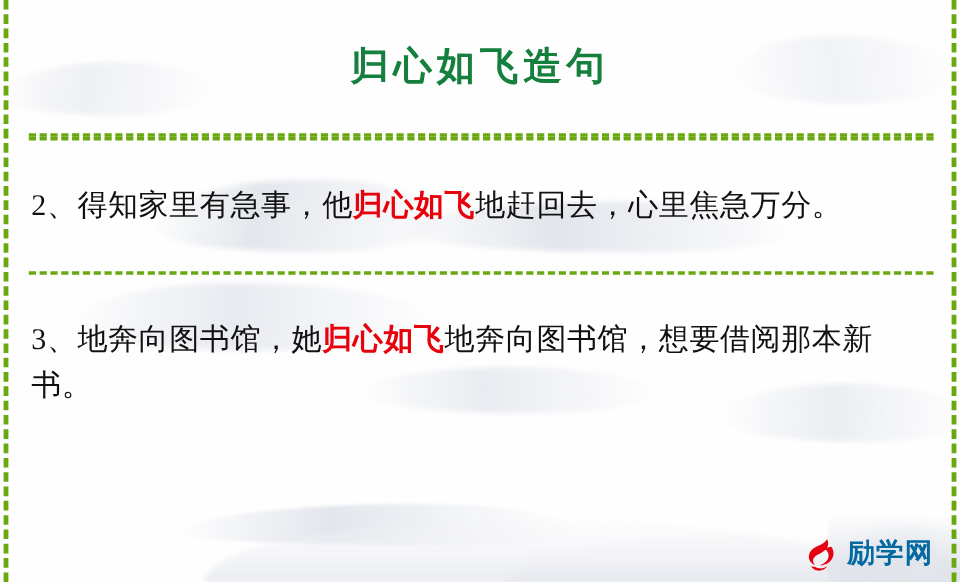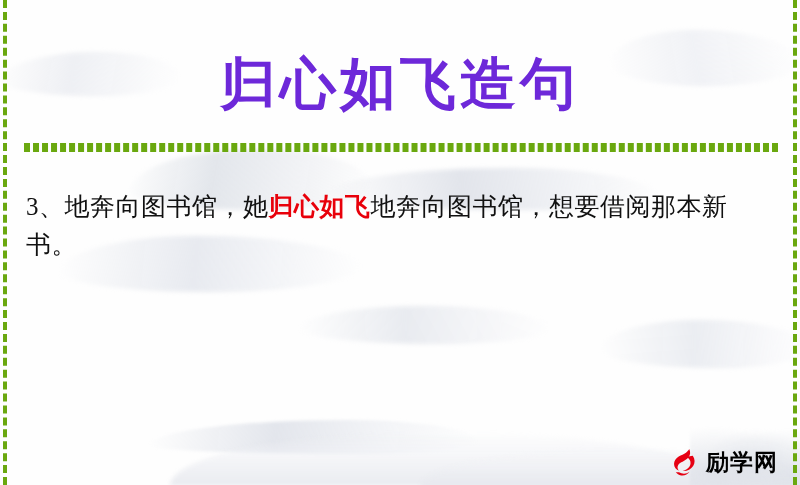--- a/index.html
+++ b/index.html
@@ -124,23 +124,23 @@
     width: 0;
     border-left: 4px dashed #6aa80f;
   }
 
   
   .title {
     position: relative;
     z-index: 2;
     text-align: center;
     font-family: "Liberation Serif", "DejaVu Serif", serif;
-    font-size: 56px;
+    font-size: 32px;
     font-weight: bold;
-    color: #6d28d9;
+    color: #15803d;
     letter-spacing: 4px;
     line-height: 1;
     padding-top: 18px;
     height: 68px;
     box-sizing: border-box;
     white-space: nowrap;
   }
 
   .sentences {
     position: relative;
@@ -178,24 +178,24 @@
     display: flex;
     align-items: center;
     gap: 6px;
   }
   .logo-mark {
     width: 30px;
     height: 30px;
     display: block;
   }
   .logo-text {
-    font-family: Liberation Serif, serif;
+    font-family: Liberation Mono, monospace;
     font-size: 23px;
     font-weight: bold;
-    color: #000000;
+    color: #0369a1;
     letter-spacing: 1px;
     line-height: 1;
   }
 </style>
 </head>
 <body>
 
 <div id="page">
 
   <div class="wash wash-title-l"></div>
@@ -215,20 +215,21 @@
 
   <h1 class="title">归心如飞造句</h1>
 
   <div class="sentences">
 
     <div class="divider"></div>
 
 
     <div class="divider"></div>
 
+    <p class="sentence"><span>2、</span><span>得知家里有急事，他</span><span class="kw">归心如飞</span><span>地赶回去，心里焦急万分。</span></p>
 
     <div class="divider"></div>
 
     <p class="sentence"><span>3、</span><span>地奔向图书馆，她</span><span class="kw">归心如飞</span><span>地奔向图书馆，想要借阅那本新书。</span></p>
 
   </div>
 
   <div class="logo">
     <span class="logo-mark">
       <svg class="logo-mark" viewBox="0 0 32 32" xmlns="http://www.w3.org/2000/svg" aria-hidden="true">

